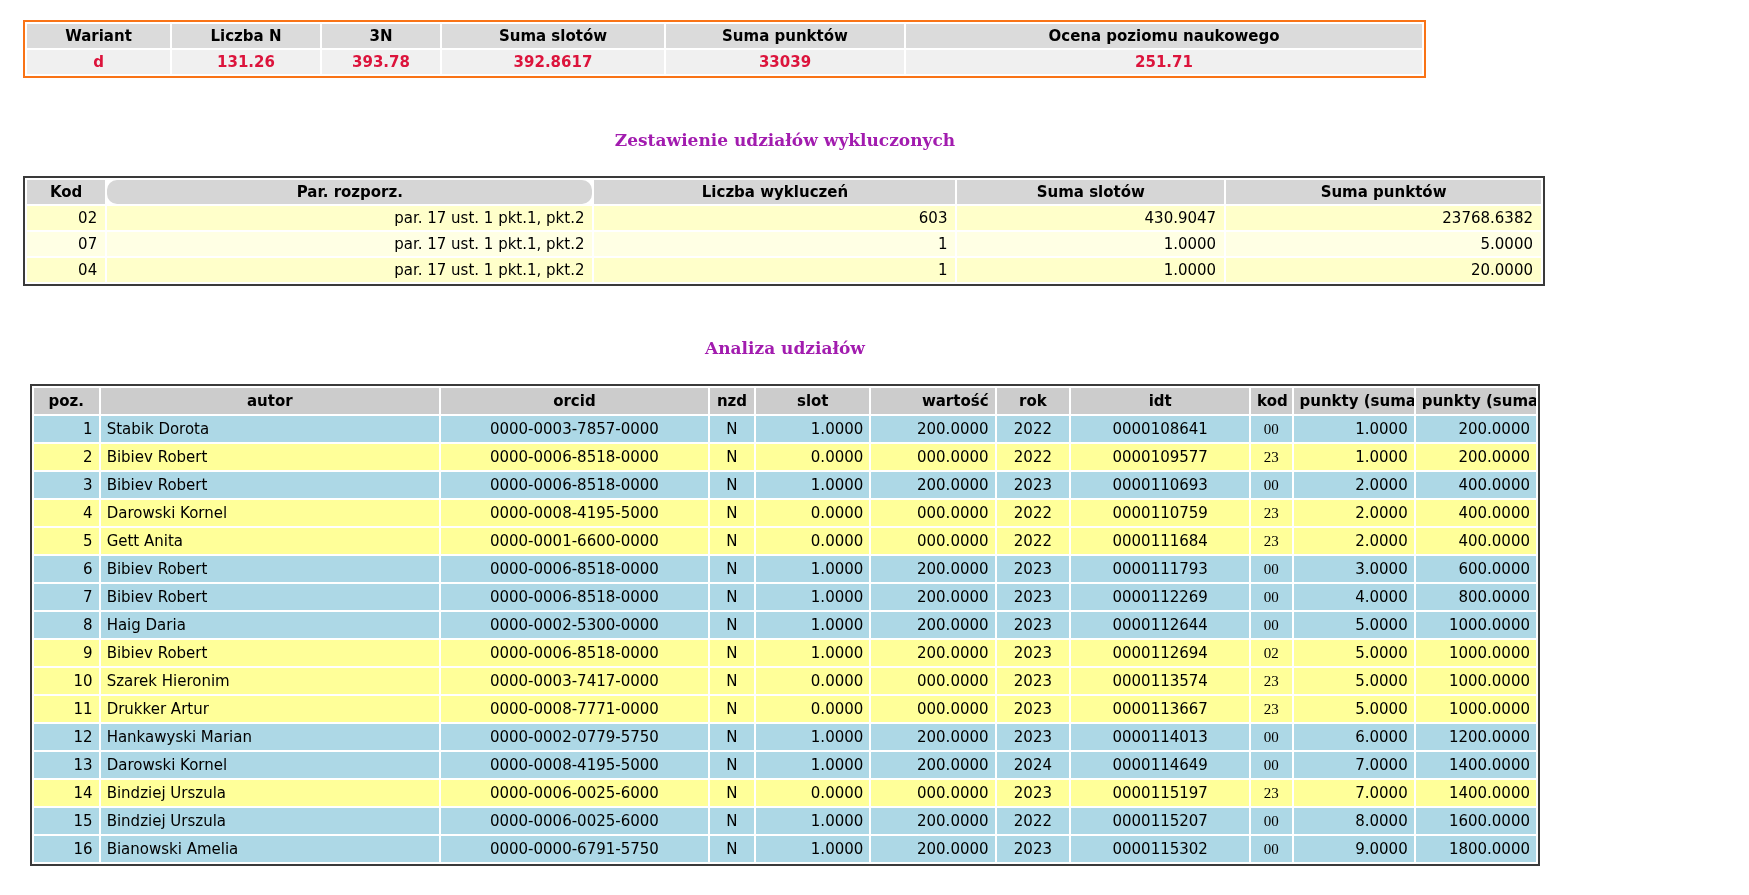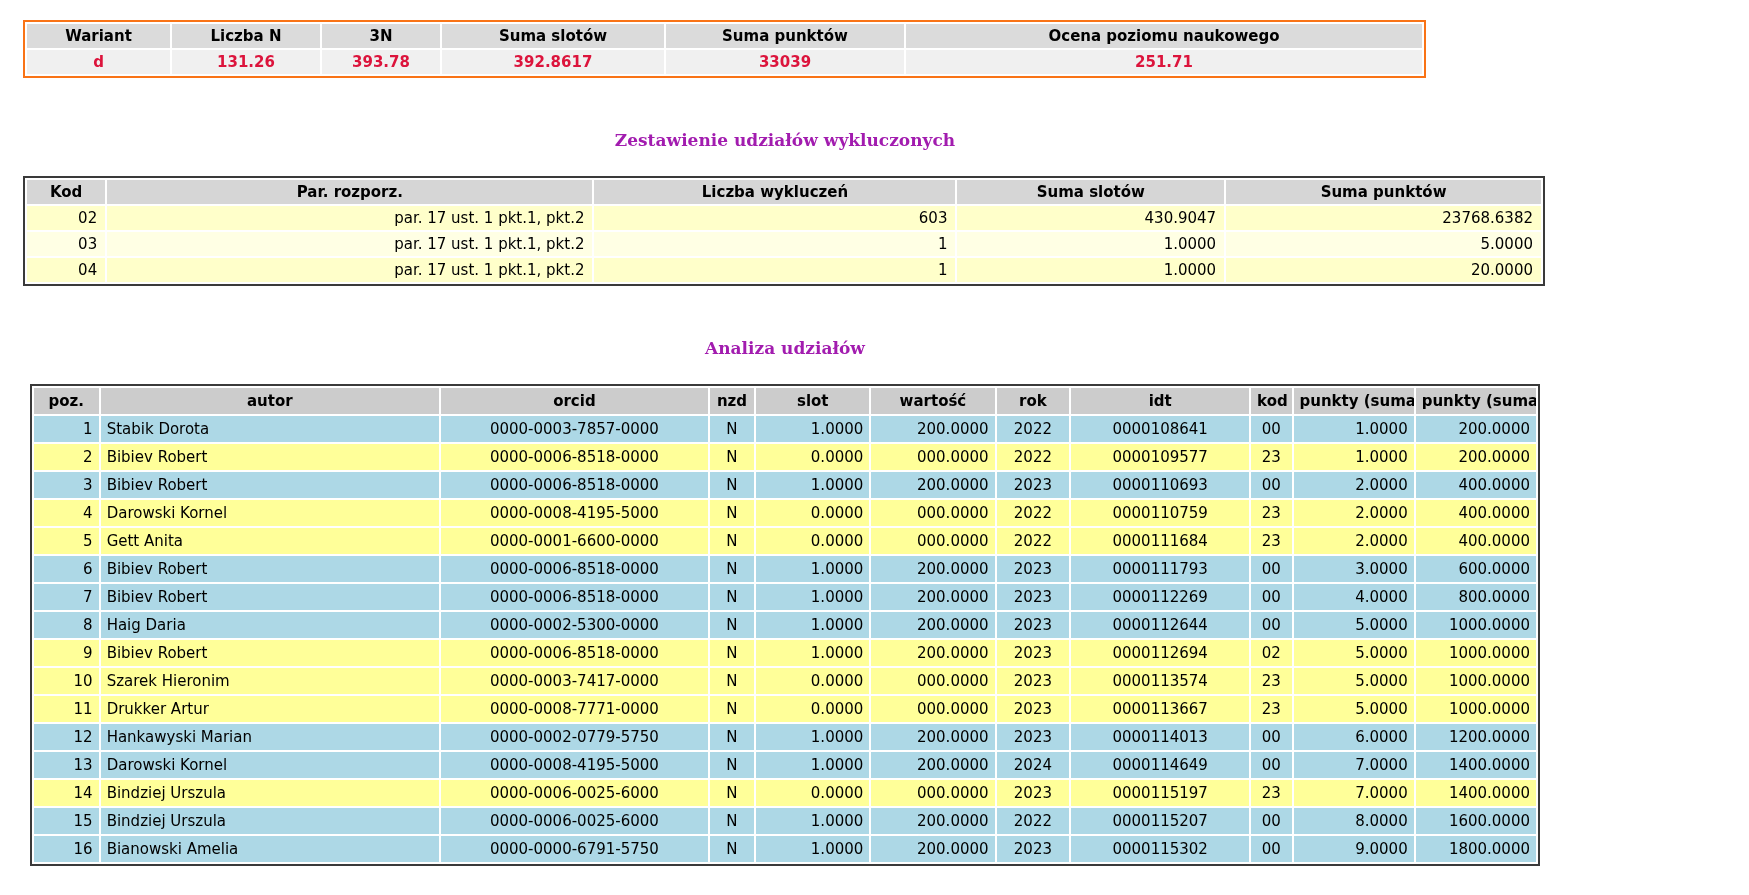--- a/index.html
+++ b/index.html
@@ -54,51 +54,51 @@
     color: #a21caf;
   }
 
   
   .t2 { margin: 0 0 0 23px; width: 1522px; border: 2px solid #3a3a3a; }
   .t2 th { background: #d6d6d6; }
   .t2 td { text-align: right; }
   .t2 tr.row-a td { background: #ffffe4; }
   .t2 tr.row-b td { background: #ffffca; }
   .t2 th:nth-child(1) { width: 78px; }
-  .t2 th:nth-child(2) { width: 484px; }
+  .t2 th:nth-child(2) { width: 484px; border-radius: 10px; }
   .t2 th:nth-child(3) { width: 360px; }
   .t2 th:nth-child(4) { width: 266px; }
   .t2 th:nth-child(5) { width: 314px; }
 
   
   .t3 { margin: 0 0 0 30px; width: 1510px; border: 2px solid #3a3a3a; }
   .t3 th { background: #cccccc; padding: 4px 6px; }
   .t3 td { padding: 4px 6px; }
   .t3 tr.blue td   { background: #add8e6; }
   .t3 tr.yellow td { background: #ffff99; }
   .t3 th:nth-child(1)  { width: 64px;  }
   .t3 th:nth-child(2)  { width: 335px; }
   .t3 th:nth-child(3)  { width: 264px; }
   .t3 th:nth-child(4)  { width: 44px;  }
   .t3 th:nth-child(5)  { width: 112px; }
-  .t3 th:nth-child(6)  { width: 122px; }
+  .t3 th:nth-child(6)  { width: 122px; text-align: right; }
   .t3 th:nth-child(7)  { width: 72px;  }
   .t3 th:nth-child(8)  { width: 176px; }
   .t3 th:nth-child(9)  { width: 40px;  }
   .t3 th:nth-child(10) { width: 119px; }
   .t3 th:nth-child(11) { width: 119px; }
   .t3 td:nth-child(1)  { text-align: right;  }
   .t3 td:nth-child(2)  { text-align: left;   }
   .t3 td:nth-child(3)  { text-align: center; }
   .t3 td:nth-child(4)  { text-align: center; }
   .t3 td:nth-child(5)  { text-align: right;  }
   .t3 td:nth-child(6)  { text-align: right;  }
   .t3 td:nth-child(7)  { text-align: center; }
   .t3 td:nth-child(8)  { text-align: center; }
-  .t3 td:nth-child(9)  { text-align: center; }
+  .t3 td:nth-child(9)  { text-align: center; font-family: Liberation Serif, serif; }
   .t3 td:nth-child(10) { text-align: right;  }
   .t3 td:nth-child(11) { text-align: right;  }
 </style>
 </head>
 <body>
 
 <div class="page">
 
   <table class="t1">
     <thead>
@@ -137,21 +137,21 @@
     </thead>
     <tbody id="exclusions-body">
         <tr class="row-b">
           <td>02</td>
           <td>par. 17 ust. 1 pkt.1, pkt.2</td>
           <td>603</td>
           <td>430.9047</td>
           <td>23768.6382</td>
         </tr>
         <tr class="row-a">
-          <td>03</td>
+          <td>07</td>
           <td>par. 17 ust. 1 pkt.1, pkt.2</td>
           <td>1</td>
           <td>1.0000</td>
           <td>5.0000</td>
         </tr>
         <tr class="row-b">
           <td>04</td>
           <td>par. 17 ust. 1 pkt.1, pkt.2</td>
           <td>1</td>
           <td>1.0000</td>

